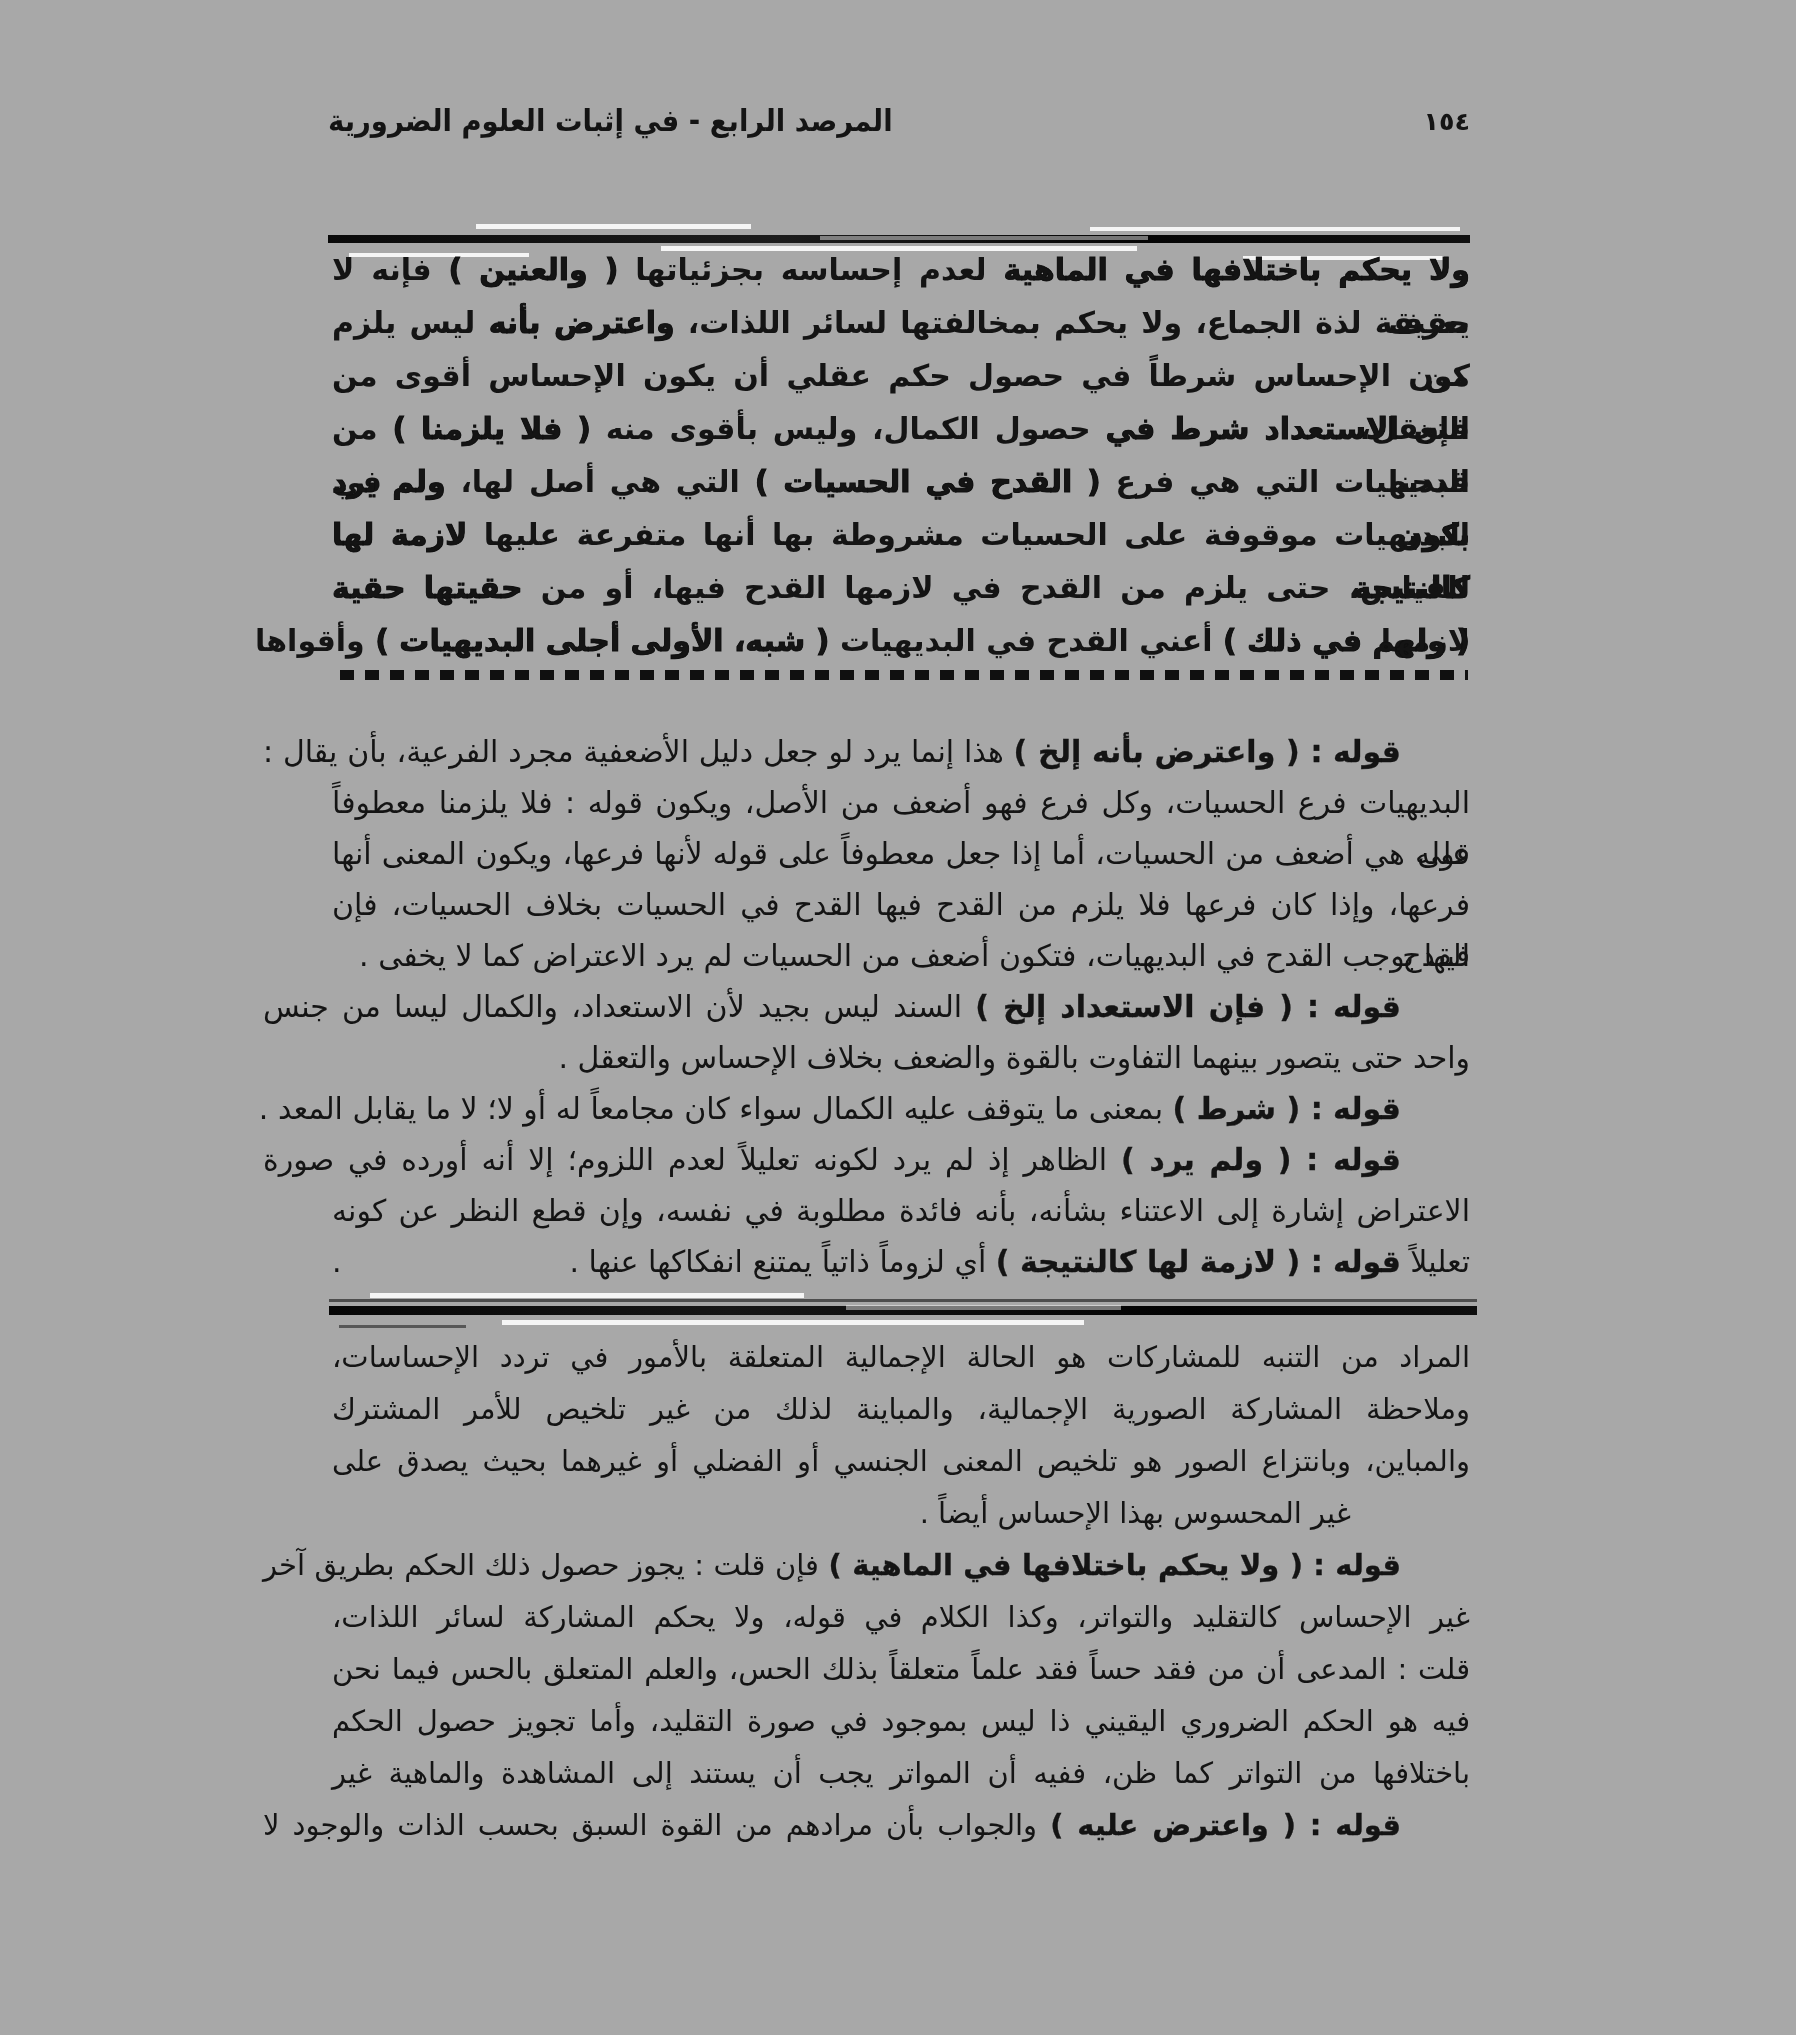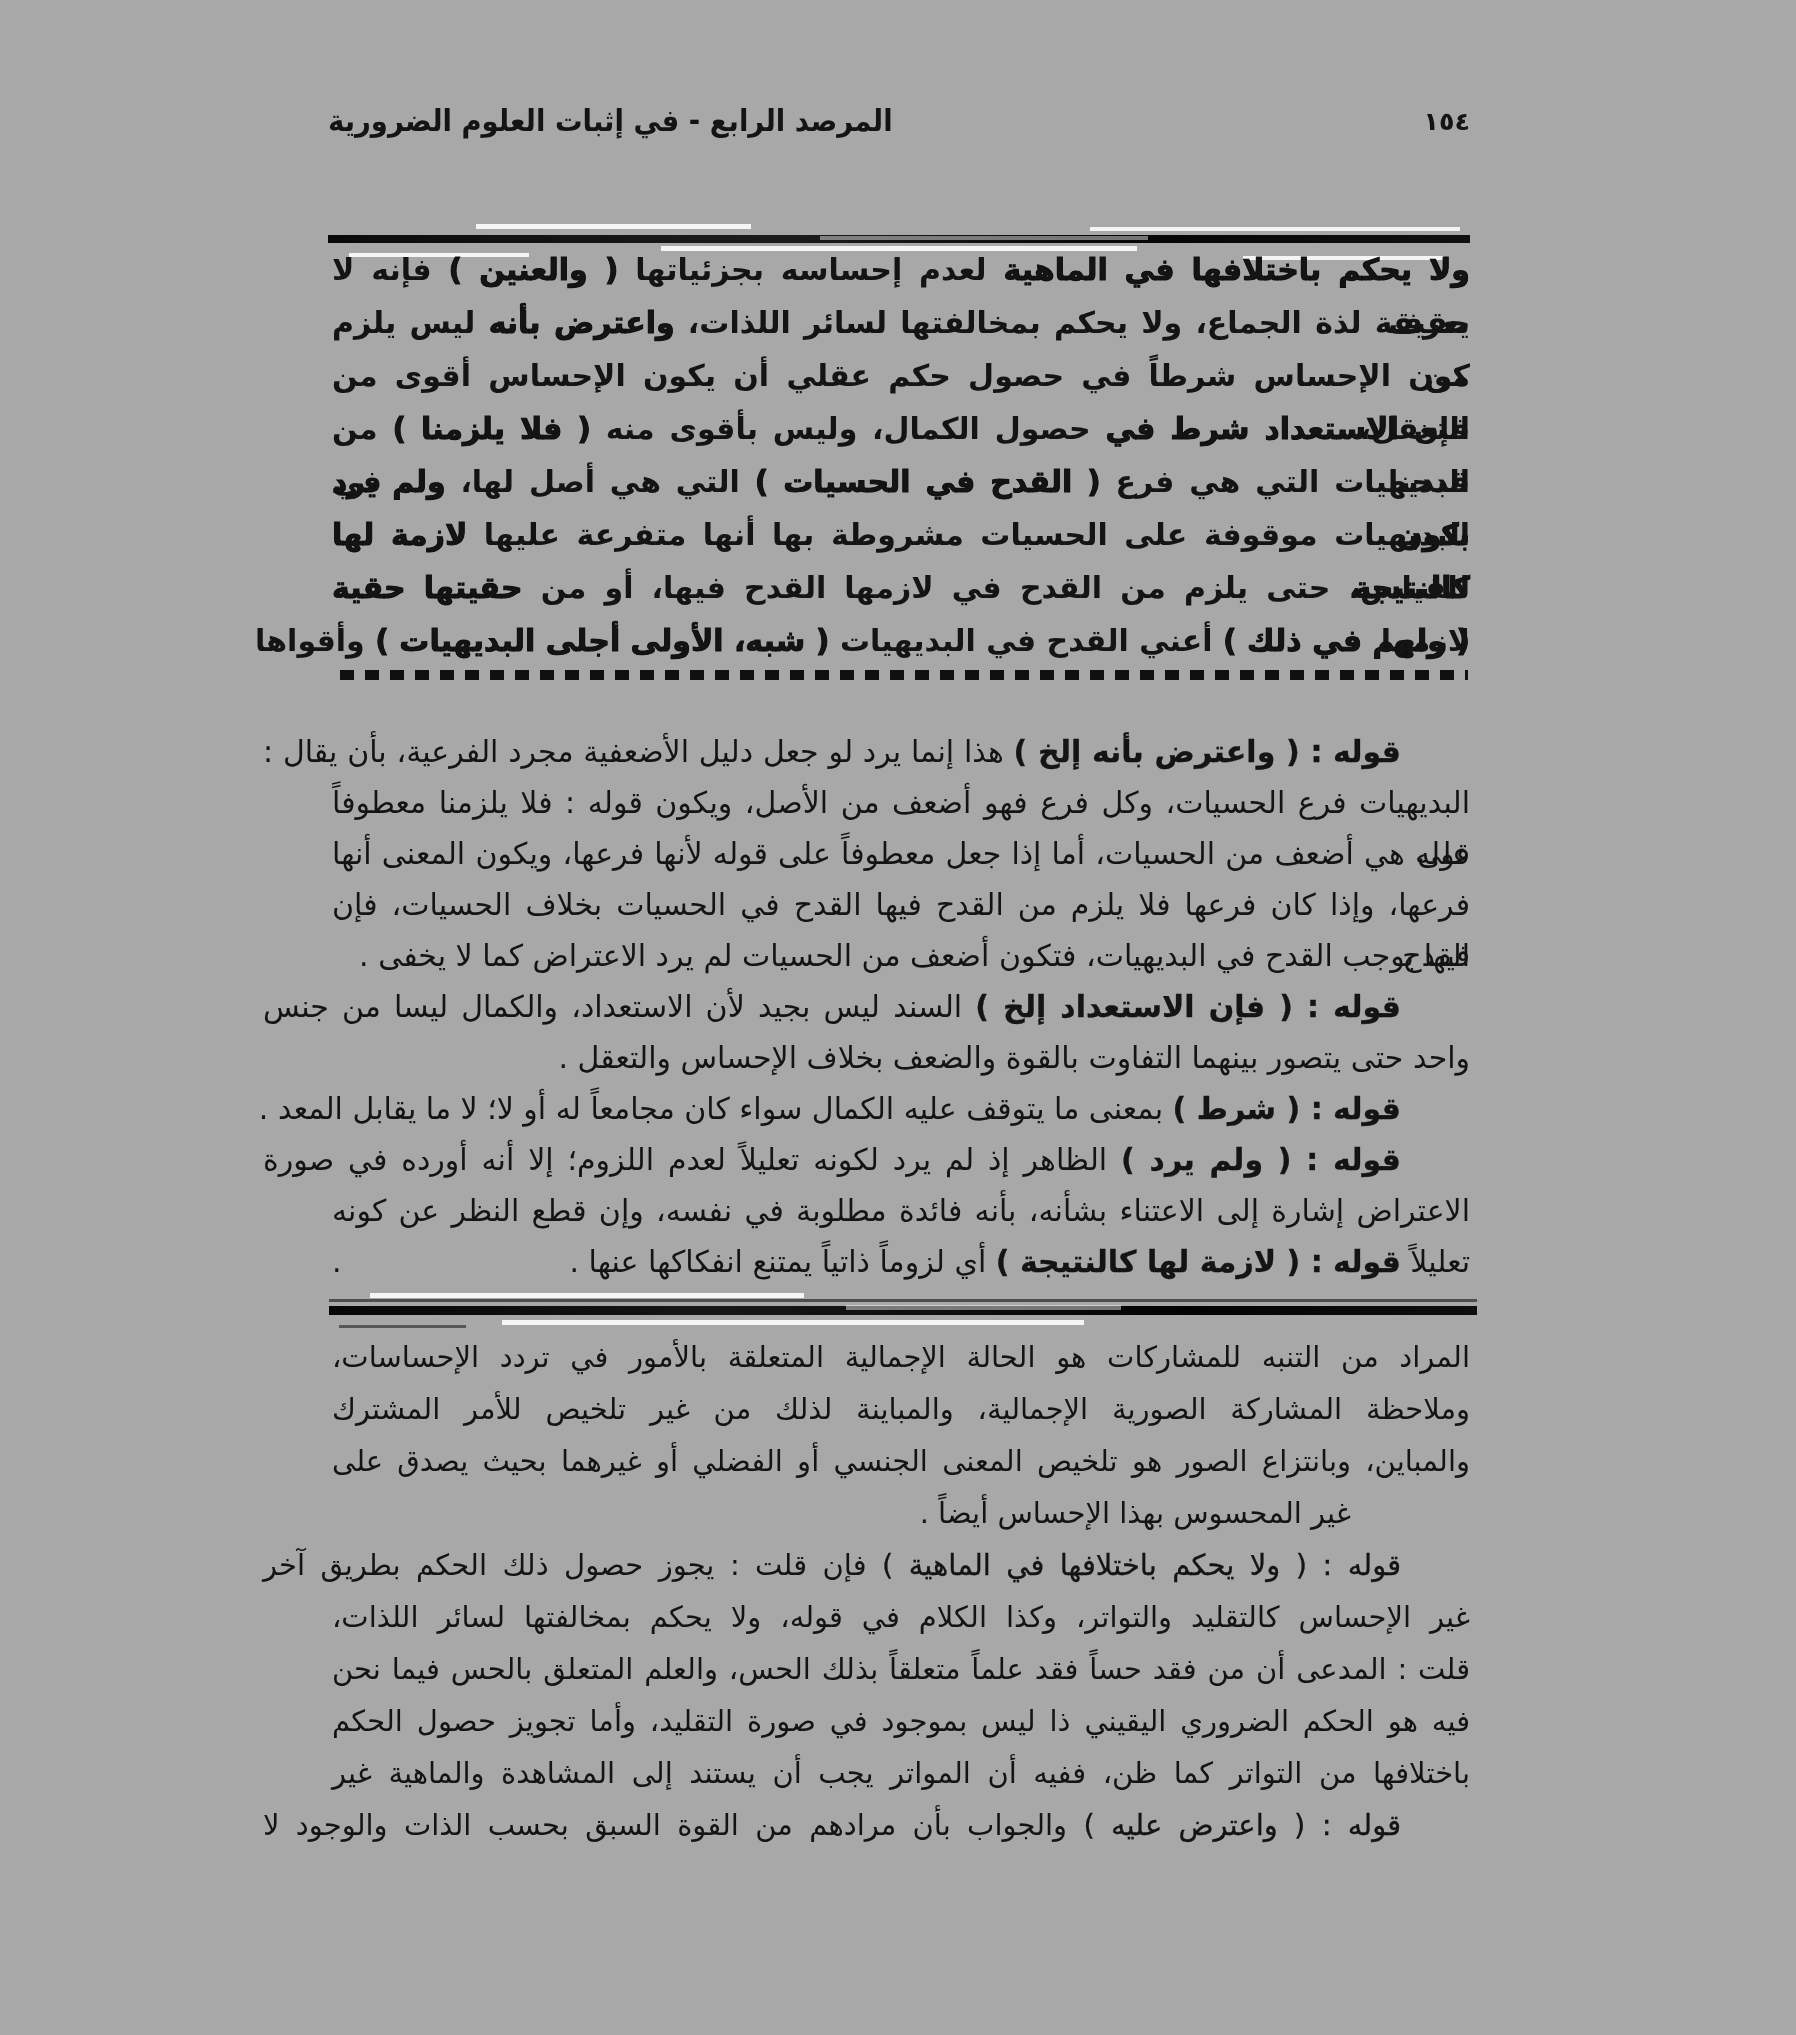--- a/index.html
+++ b/index.html
@@ -40,21 +40,21 @@
     text-justify:inter-word;
   }
   .sec-body{top:243px;font-size:30px;font-weight:700;}
   .sec-body .line{height:53px;line-height:53px;}
   .sec-body .xb{-webkit-text-stroke:0.9px #101010;text-shadow:0 0 0.5px #101010;}
   .sec-comm{top:726px;font-size:30px;font-weight:400;}
   .sec-comm .line{height:51px;line-height:51px;}
   .sec-comm .xb{font-weight:700;-webkit-text-stroke:0.3px #101010;}
   .sec-foot{top:1331px;font-size:29px;font-weight:400;}
   .sec-foot .line{height:52px;line-height:52px;}
-  .sec-foot .xb{font-weight:400;-webkit-text-stroke:0.3px #101010;}
+  .sec-foot .xb{font-weight:700;-webkit-text-stroke:0.3px #101010;}
   
   .dash-rule{
     position:absolute;top:670px;left:340px;width:1128px;height:10px;
     background:repeating-linear-gradient(to right,#101010 0 13.8px,transparent 13.8px 25px);
   }
   
   .dbl-rule{position:absolute;top:1296px;left:329px;width:1148px;height:27.5px;}
   .dbl-rule .thin{position:absolute;top:3.2px;left:0;width:100%;height:2.6px;background:#4d4d4d;}
   .dbl-rule .thick{position:absolute;top:9.5px;left:0;width:100%;height:9px;
     background:linear-gradient(to right,#070707 0%,#161616 35%,#030303 75%,#0e0e0e 100%);}
@@ -114,21 +114,21 @@
   <div class="noise dim" style="top:1305px;left:846px;width:275px;height:4.8px;"></div>
   <div class="noise" style="top:1320px;left:502px;width:582px;height:4.8px;"></div>
   <div class="noise dark" style="top:1325px;left:339px;width:127px;height:3.2px;"></div>
 
   <div class="sec sec-foot">
       <div class="line j"><span>المراد من التنبه للمشاركات هو الحالة الإجمالية المتعلقة بالأمور في تردد الإحساسات،</span></div>
       <div class="line j"><span>وملاحظة المشاركة الصورية الإجمالية، والمباينة لذلك من غير تلخيص للأمر المشترك</span></div>
       <div class="line j"><span>والمباين، وبانتزاع الصور هو تلخيص المعنى الجنسي أو الفضلي أو غيرهما بحيث يصدق على</span></div>
       <div class="line" style="padding-right: 119px;"><span>غير المحسوس بهذا الإحساس أيضاً .</span></div>
       <div class="line j" style="padding-right: 69px;"><span class="xb">قوله : ( ولا يحكم باختلافها في الماهية )</span><span> فإن قلت : يجوز حصول ذلك الحكم بطريق آخر</span></div>
-      <div class="line j"><span>غير الإحساس كالتقليد والتواتر، وكذا الكلام في قوله، ولا يحكم بمخالفتها لسائر اللذات،</span></div>
+      <div class="line j"><span>غير الإحساس كالتقليد والتواتر، وكذا الكلام في قوله، ولا يحكم المشاركة لسائر اللذات،</span></div>
       <div class="line j"><span>قلت : المدعى أن من فقد حساً فقد علماً متعلقاً بذلك الحس، والعلم المتعلق بالحس فيما نحن</span></div>
       <div class="line j"><span>فيه هو الحكم الضروري اليقيني ذا ليس بموجود في صورة التقليد، وأما تجويز حصول الحكم</span></div>
       <div class="line j"><span>باختلافها من التواتر كما ظن، ففيه أن المواتر يجب أن يستند إلى المشاهدة والماهية غير</span></div>
       <div class="line j" style="padding-right: 69px;"><span class="xb">قوله : ( واعترض عليه )</span><span> والجواب بأن مرادهم من القوة السبق بحسب الذات والوجود لا</span></div>
     </div>
 
 </div>
 
 
 </body></html>

